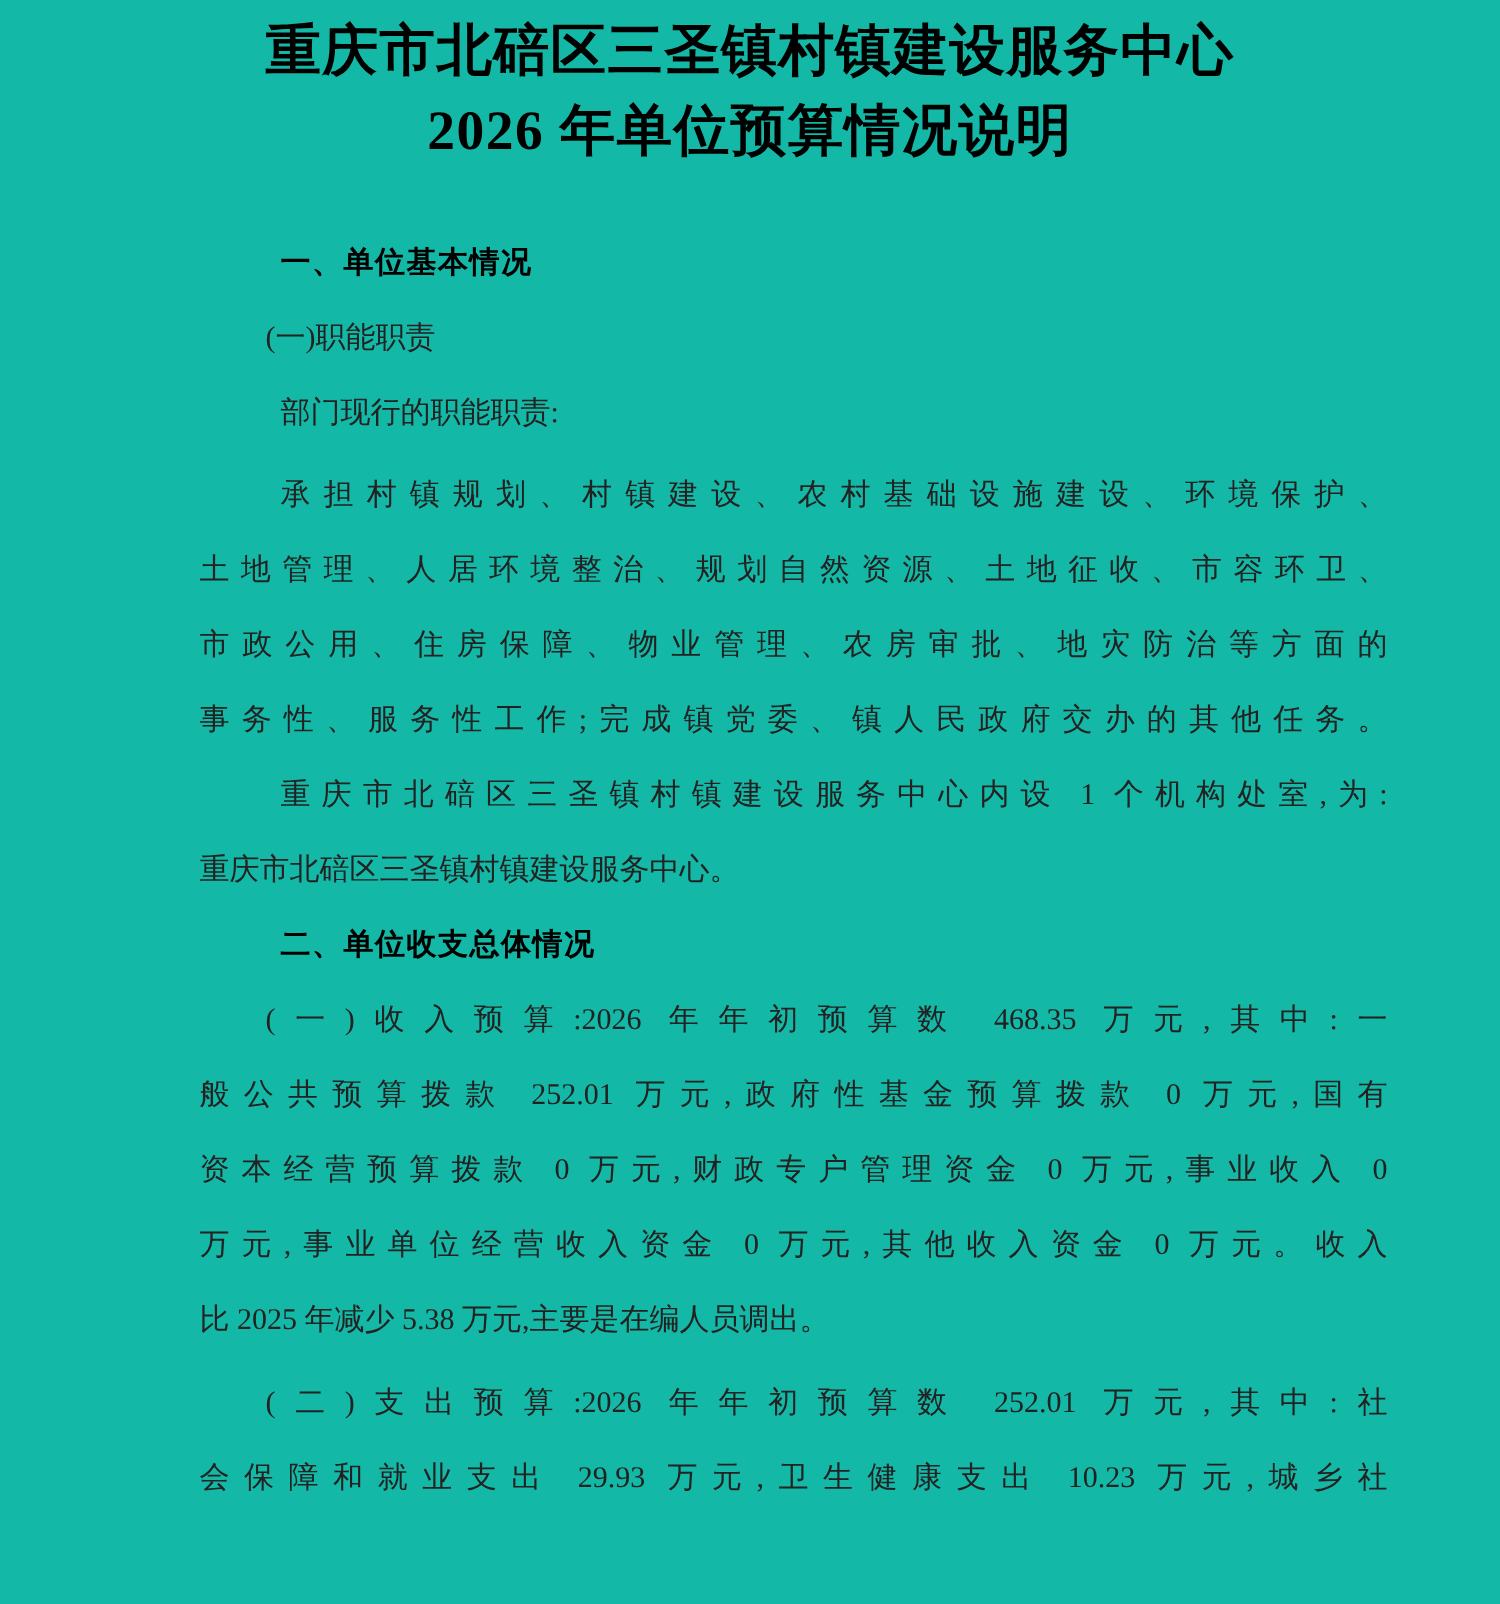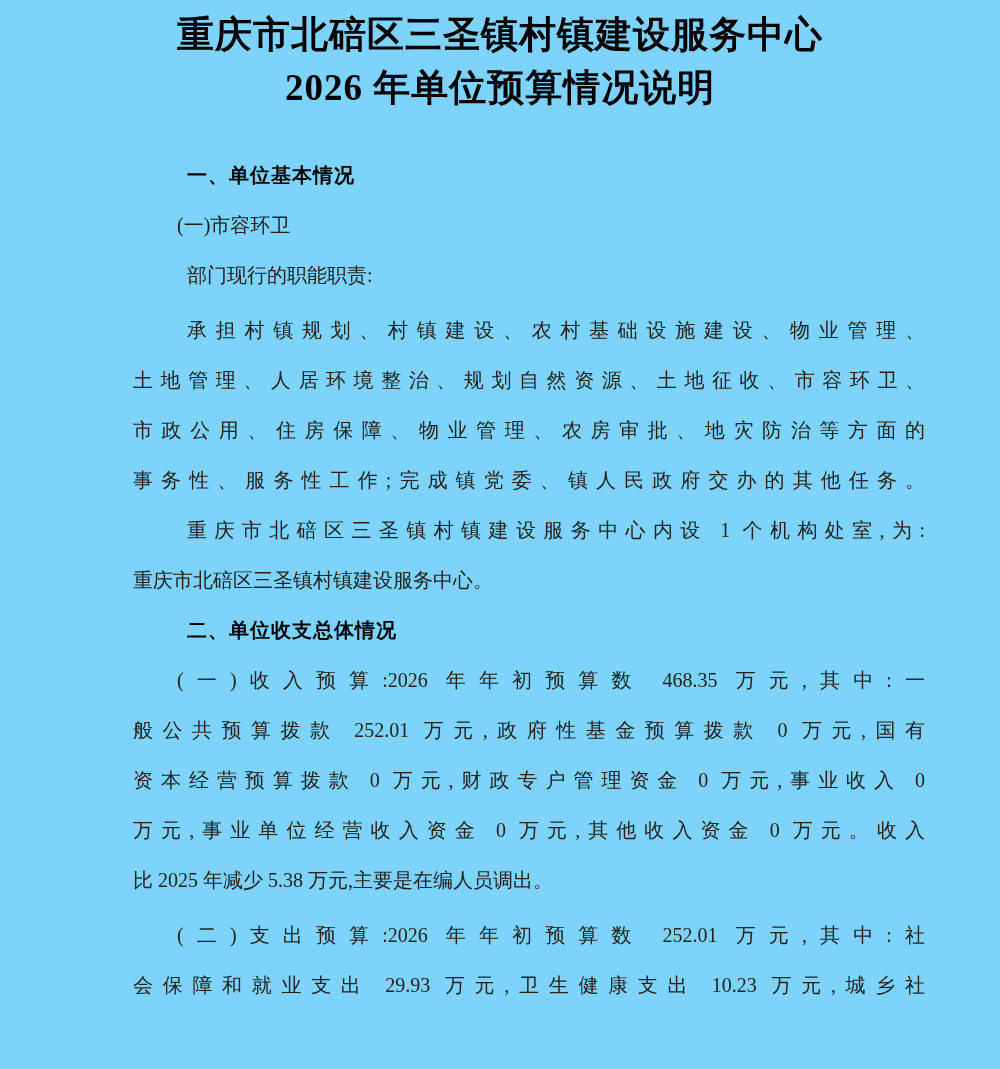--- a/index.html
+++ b/index.html
@@ -4,21 +4,21 @@
 <style>
   html, body {
     margin: 0;
     padding: 0;
     background: #ffffff;
   }
   .page {
     position: relative;
     width: 1000px;
     height: 1069px;
-    background: #7dd3fc;
+    background: #14b8a6;
     overflow: hidden;
     font-family: "Liberation Serif", "DejaVu Serif", serif;
   }
   .title-block {
     position: absolute;
     top: 8px;
     left: 0;
     width: 1000px;
     text-align: center;
     color: #000000;
@@ -70,25 +70,25 @@
 
   <div class="title-block">
     <div class="title-line">重庆市北碚区三圣镇村镇建设服务中心</div>
     <div class="title-line">2026 年单位预算情况说明</div>
   </div>
 
   <div class="content">
 
     <div class="line h ind">一、单位基本情况</div>
 
-    <div class="line indp">(一)市容环卫</div>
+    <div class="line indp">(一)职能职责</div>
 
     <div class="line ind">部门现行的职能职责:</div>
 
-    <div class="line j ind sp">承担村镇规划、村镇建设、农村基础设施建设、物业管理、</div>
+    <div class="line j ind sp">承担村镇规划、村镇建设、农村基础设施建设、环境保护、</div>
     <div class="line j">土地管理、人居环境整治、规划自然资源、土地征收、市容环卫、</div>
     <div class="line j">市政公用、住房保障、物业管理、农房审批、地灾防治等方面的</div>
     <div class="line j">事务性、服务性工作;完成镇党委、镇人民政府交办的其他任务。</div>
 
 
     <div class="line j ind">重庆市北碚区三圣镇村镇建设服务中心内设 1 个机构处室,为:</div>
     <div class="line">重庆市北碚区三圣镇村镇建设服务中心。</div>
 
     <div class="line h ind">二、单位收支总体情况</div>
 

